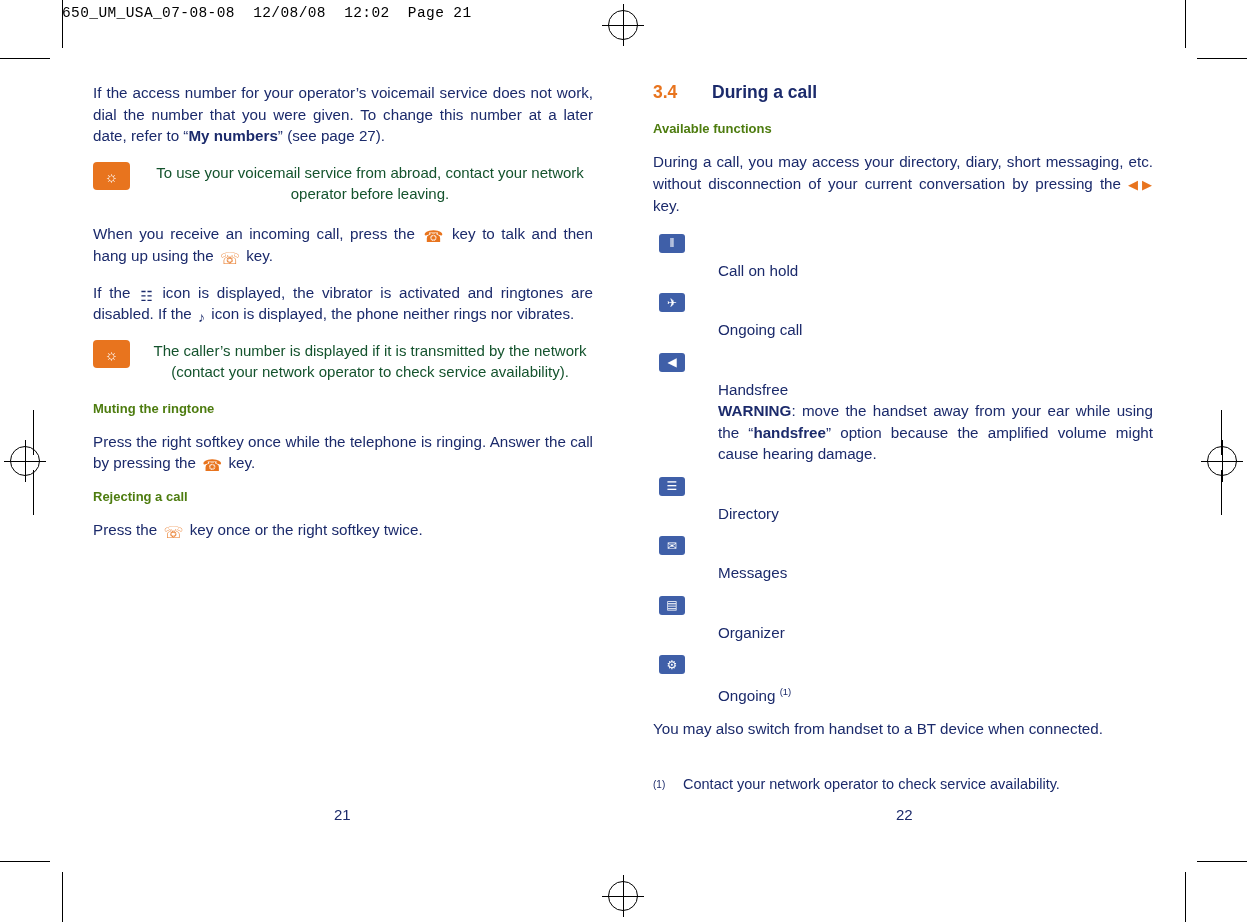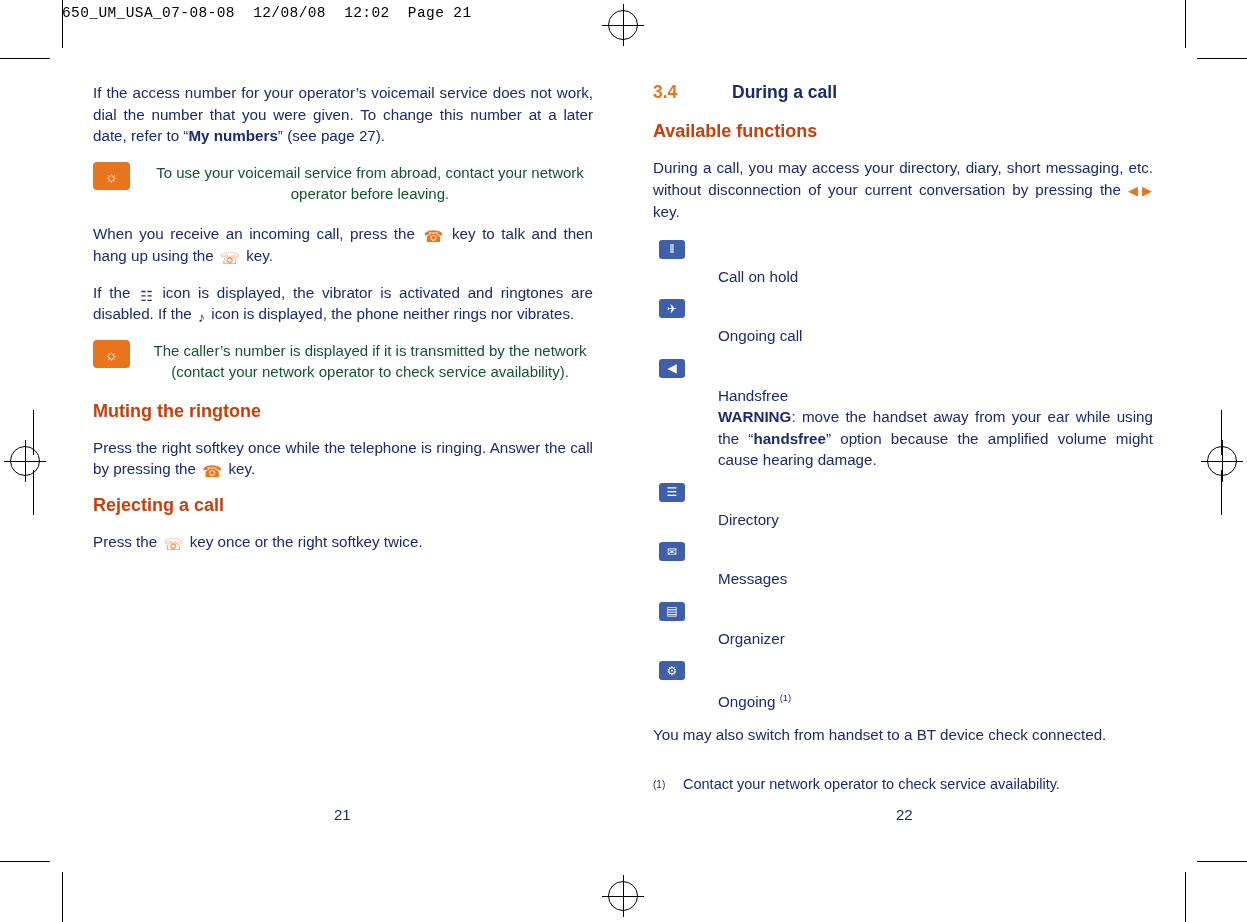--- a/index.html
+++ b/index.html
@@ -72,38 +72,37 @@
   }
   .para { margin-bottom: 15px; text-align: justify; }
   .para.last { margin-bottom: 0; }
   b, .b { font-weight: bold; }
 
   
   .sec-head {
     display: flex;
     align-items: baseline;
     margin: 0 0 18px 0;
-    gap: 20px;
   }
   .sec-num {
     color: #e8741e;
     font-weight: bold;
     font-size: 17.5px;
     width: 59px;
     flex: 0 0 59px;
   }
   .sec-title {
     color: #1b2a6b;
     font-weight: bold;
     font-size: 17.5px;
   }
   .sub-head {
     font-weight: bold;
-    font-size: 18px;
-    color: #c2410c;
+    font-size: 13px;
+    color: #4d7c0f;
     margin: 0 0 15px 0;
   }
 
   
   .note {
     display: flex;
     align-items: flex-start;
     margin: 14px 0 18px 0;
   }
   .note-icon {
@@ -333,21 +332,21 @@
       <div class="fn-row">
         <div class="fn-icon">
             <span>⚙</span>
           </div>
         <div class="fn-label"><span>Ongoing</span> <span class="sup">(1)</span></div>
       </div>
 
 
     </div>
 
-    <p class="para" style="margin-top:11px;">You may also switch from handset to a BT device check connected.</p>
+    <p class="para" style="margin-top:11px;">You may also switch from handset to a BT device when connected.</p>
 
   </div>
 
   <div class="footnote">
     <div class="fn-mark">(1)</div>
     <div class="fn-body">Contact your network operator to check service availability.</div>
   </div>
 
   <div class="pageno pageno-left">21</div>
   <div class="pageno pageno-right">22</div>

